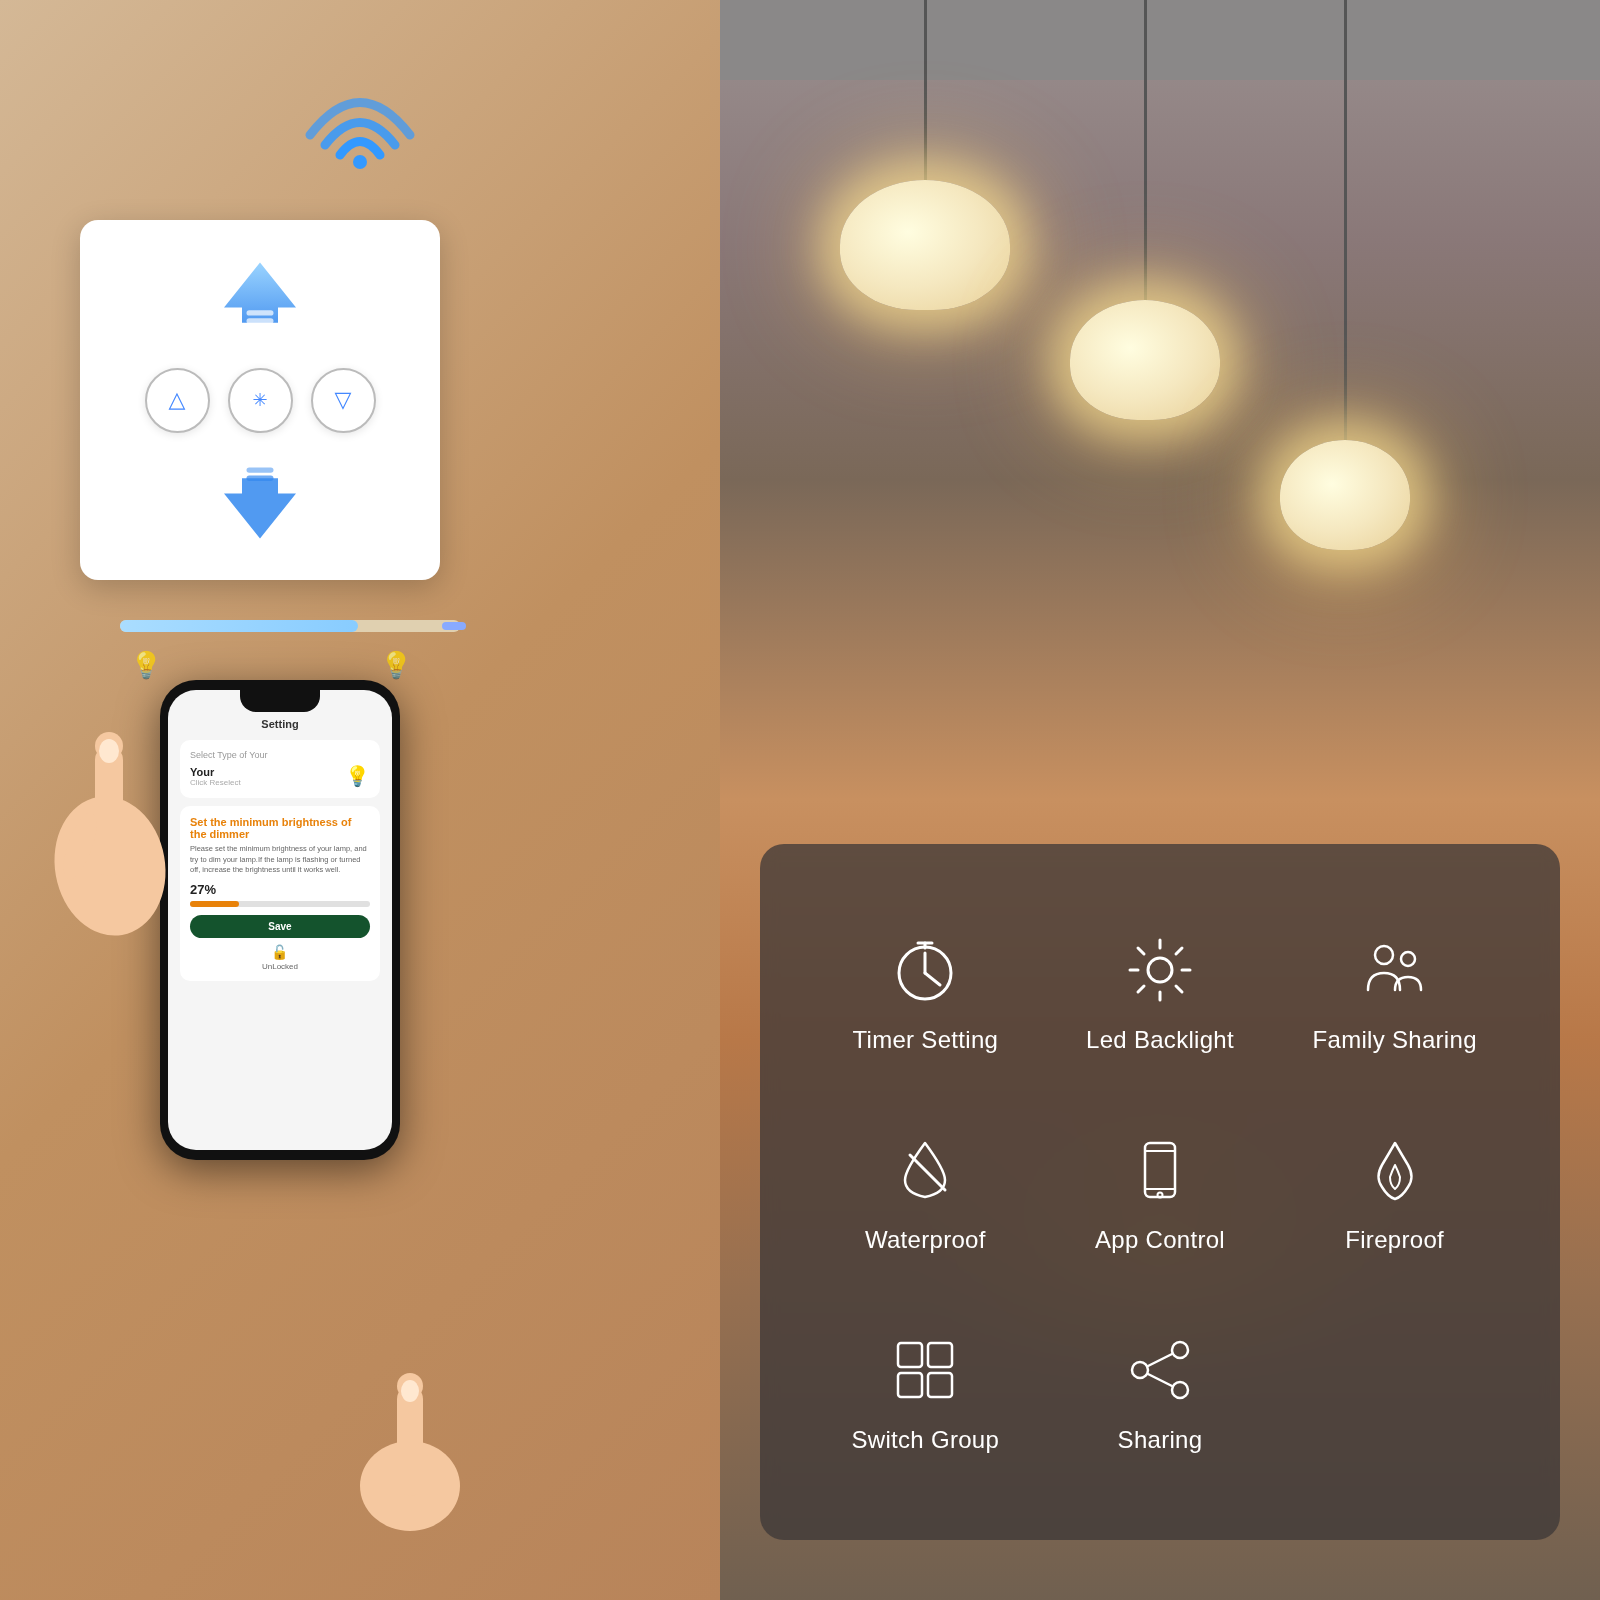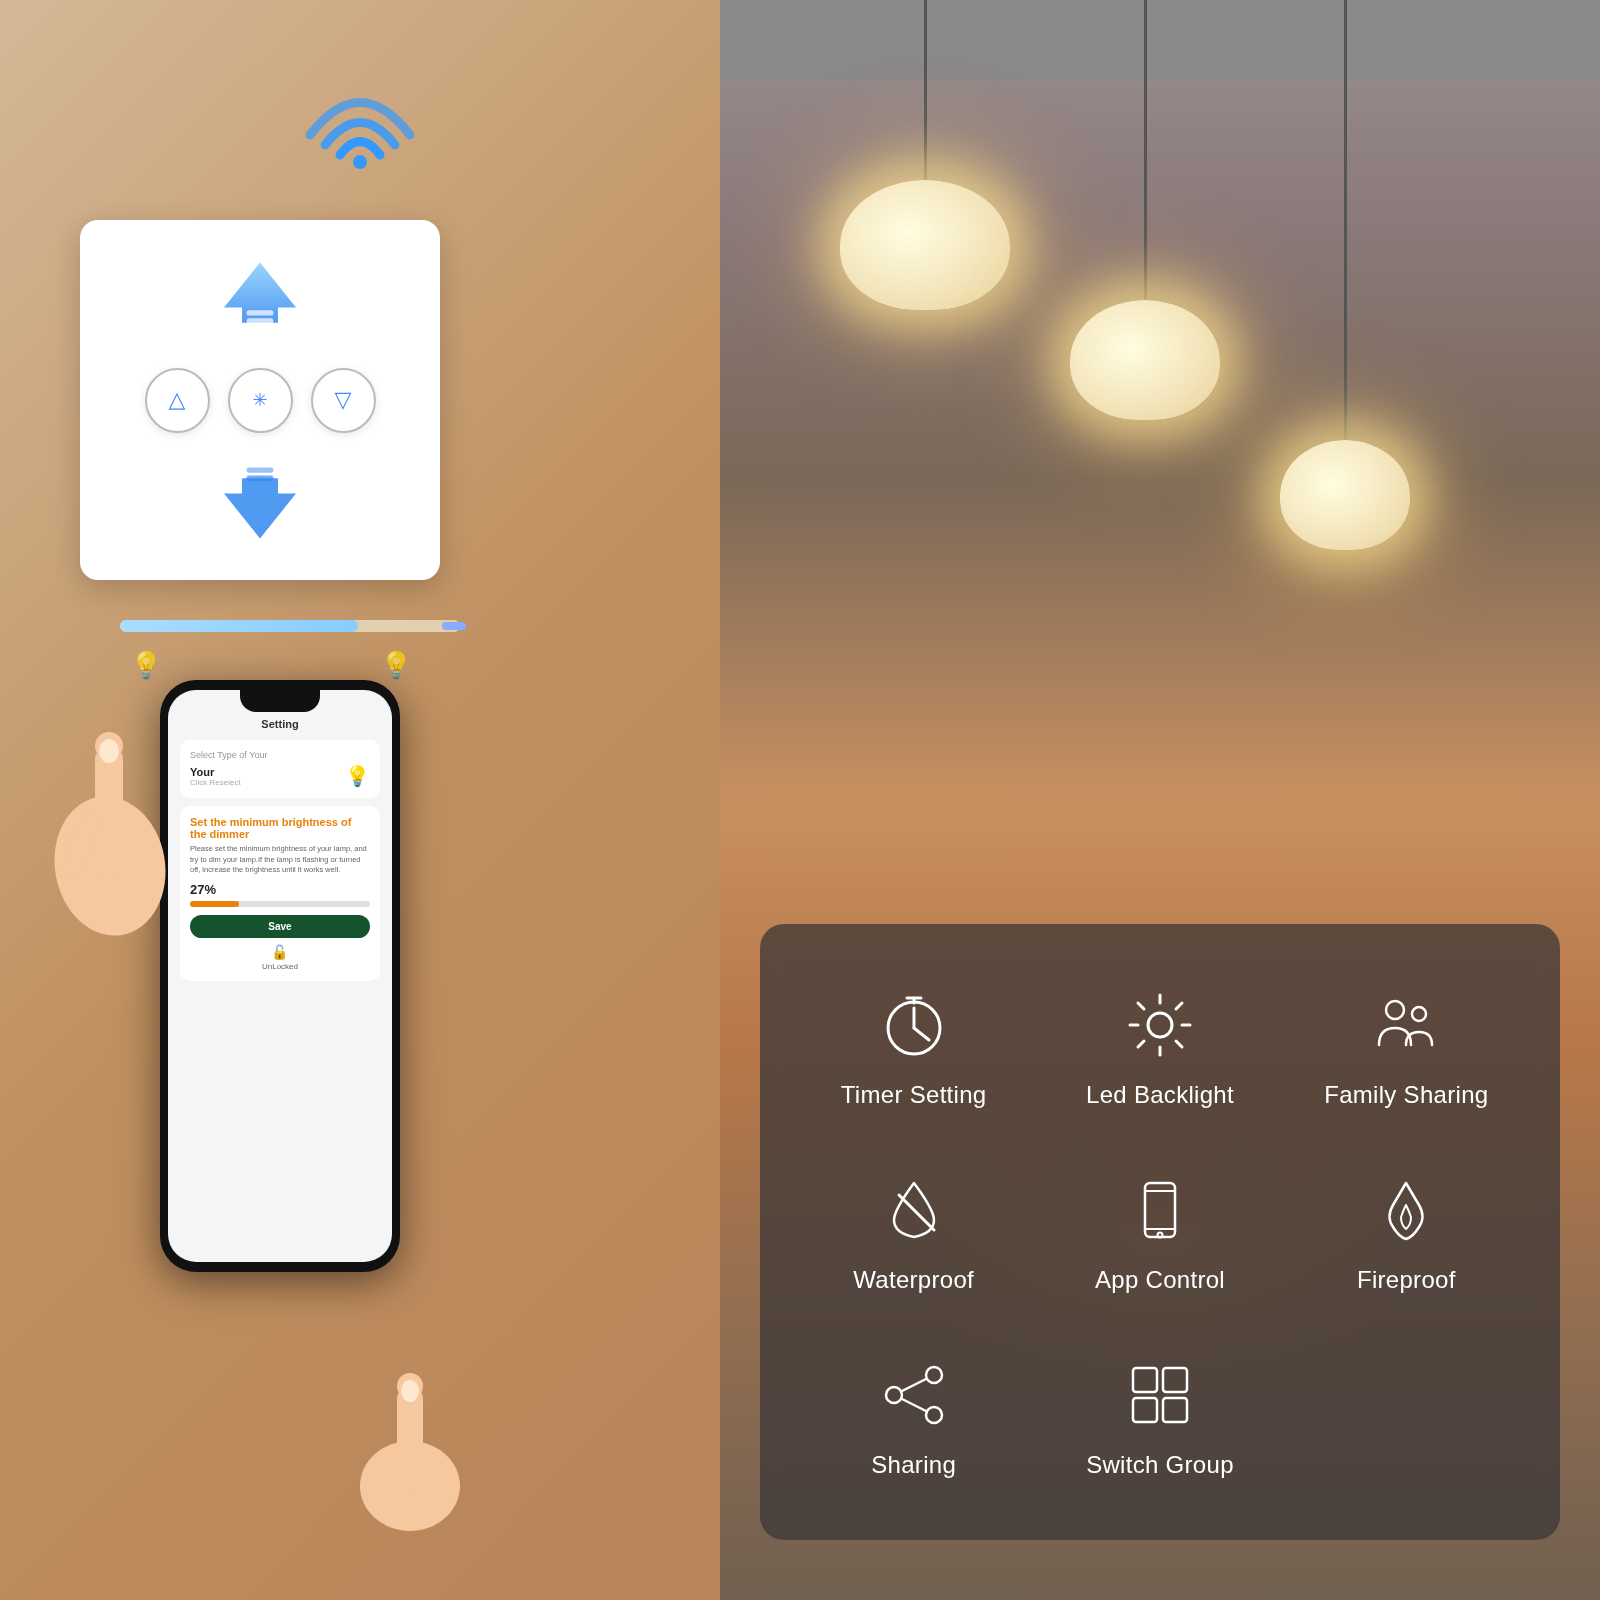--- a/index.html
+++ b/index.html
@@ -164,21 +164,21 @@
       color: #9ab8d8;
       opacity: 0.7;
     }
 
     
     .phone-mockup {
       position: absolute;
       top: 680px;
       left: 160px;
       width: 240px;
-      height: 592px;
+      height: 480px;
       background: #111;
       border-radius: 36px;
       box-shadow: 0 10px 40px rgba(0,0,0,0.5);
       overflow: hidden;
       z-index: 5;
     }
 
     .phone-screen {
       position: absolute;
       top: 10px; left: 8px;
@@ -308,24 +308,24 @@
 
     
     .features-panel {
       position: absolute;
       bottom: 60px;
       left: 40px;
       right: 40px;
       background: rgba(60, 55, 55, 0.75);
       backdrop-filter: blur(8px);
       border-radius: 24px;
-      padding: 31px;
+      padding: 56px;
       display: grid;
       grid-template-columns: repeat(3, 1fr);
-      gap: 1px;
+      gap: 16px;
     }
 
     .feature-item {
       display: flex;
       flex-direction: column;
       align-items: center;
       justify-content: center;
       padding: 30px 20px;
       gap: 16px;
     }
@@ -579,37 +579,37 @@
           <path d="M35,30 Q38,36 40,42 Q40,50 35,54 Q30,50 30,42 Q32,36 35,30 Z" stroke="white" stroke-width="2" fill="none"></path>
         </svg>
       </div>
       <span class="feature-label">Fireproof</span>
     </div>
 
     <div class="feature-item">
       <div class="feature-icon">
         <svg viewBox="0 0 70 70">
 
+          <rect x="8" y="8" width="24" height="24" rx="3" stroke="white" stroke-width="2.5" fill="none"></rect>
+          <rect x="38" y="8" width="24" height="24" rx="3" stroke="white" stroke-width="2.5" fill="none"></rect>
+          <rect x="8" y="38" width="24" height="24" rx="3" stroke="white" stroke-width="2.5" fill="none"></rect>
+          <rect x="38" y="38" width="24" height="24" rx="3" stroke="white" stroke-width="2.5" fill="none"></rect>
+        </svg>
+      </div>
+      <span class="feature-label">Switch Group</span>
+    </div>
+
+    <div class="feature-item">
+      <div class="feature-icon">
+        <svg viewBox="0 0 70 70">
+
           <circle cx="55" cy="15" r="8" stroke="white" stroke-width="2.5" fill="none"></circle>
           <circle cx="15" cy="35" r="8" stroke="white" stroke-width="2.5" fill="none"></circle>
           <circle cx="55" cy="55" r="8" stroke="white" stroke-width="2.5" fill="none"></circle>
           <line x1="23" y1="31" x2="47" y2="19" stroke="white" stroke-width="2.5" stroke-linecap="round"></line>
           <line x1="23" y1="39" x2="47" y2="51" stroke="white" stroke-width="2.5" stroke-linecap="round"></line>
         </svg>
       </div>
       <span class="feature-label">Sharing</span>
     </div>
 
-    <div class="feature-item">
-      <div class="feature-icon">
-        <svg viewBox="0 0 70 70">
-
-          <rect x="8" y="8" width="24" height="24" rx="3" stroke="white" stroke-width="2.5" fill="none"></rect>
-          <rect x="38" y="8" width="24" height="24" rx="3" stroke="white" stroke-width="2.5" fill="none"></rect>
-          <rect x="8" y="38" width="24" height="24" rx="3" stroke="white" stroke-width="2.5" fill="none"></rect>
-          <rect x="38" y="38" width="24" height="24" rx="3" stroke="white" stroke-width="2.5" fill="none"></rect>
-        </svg>
-      </div>
-      <span class="feature-label">Switch Group</span>
-    </div>
-
   </div>
 </div>
 
 </body></html>

